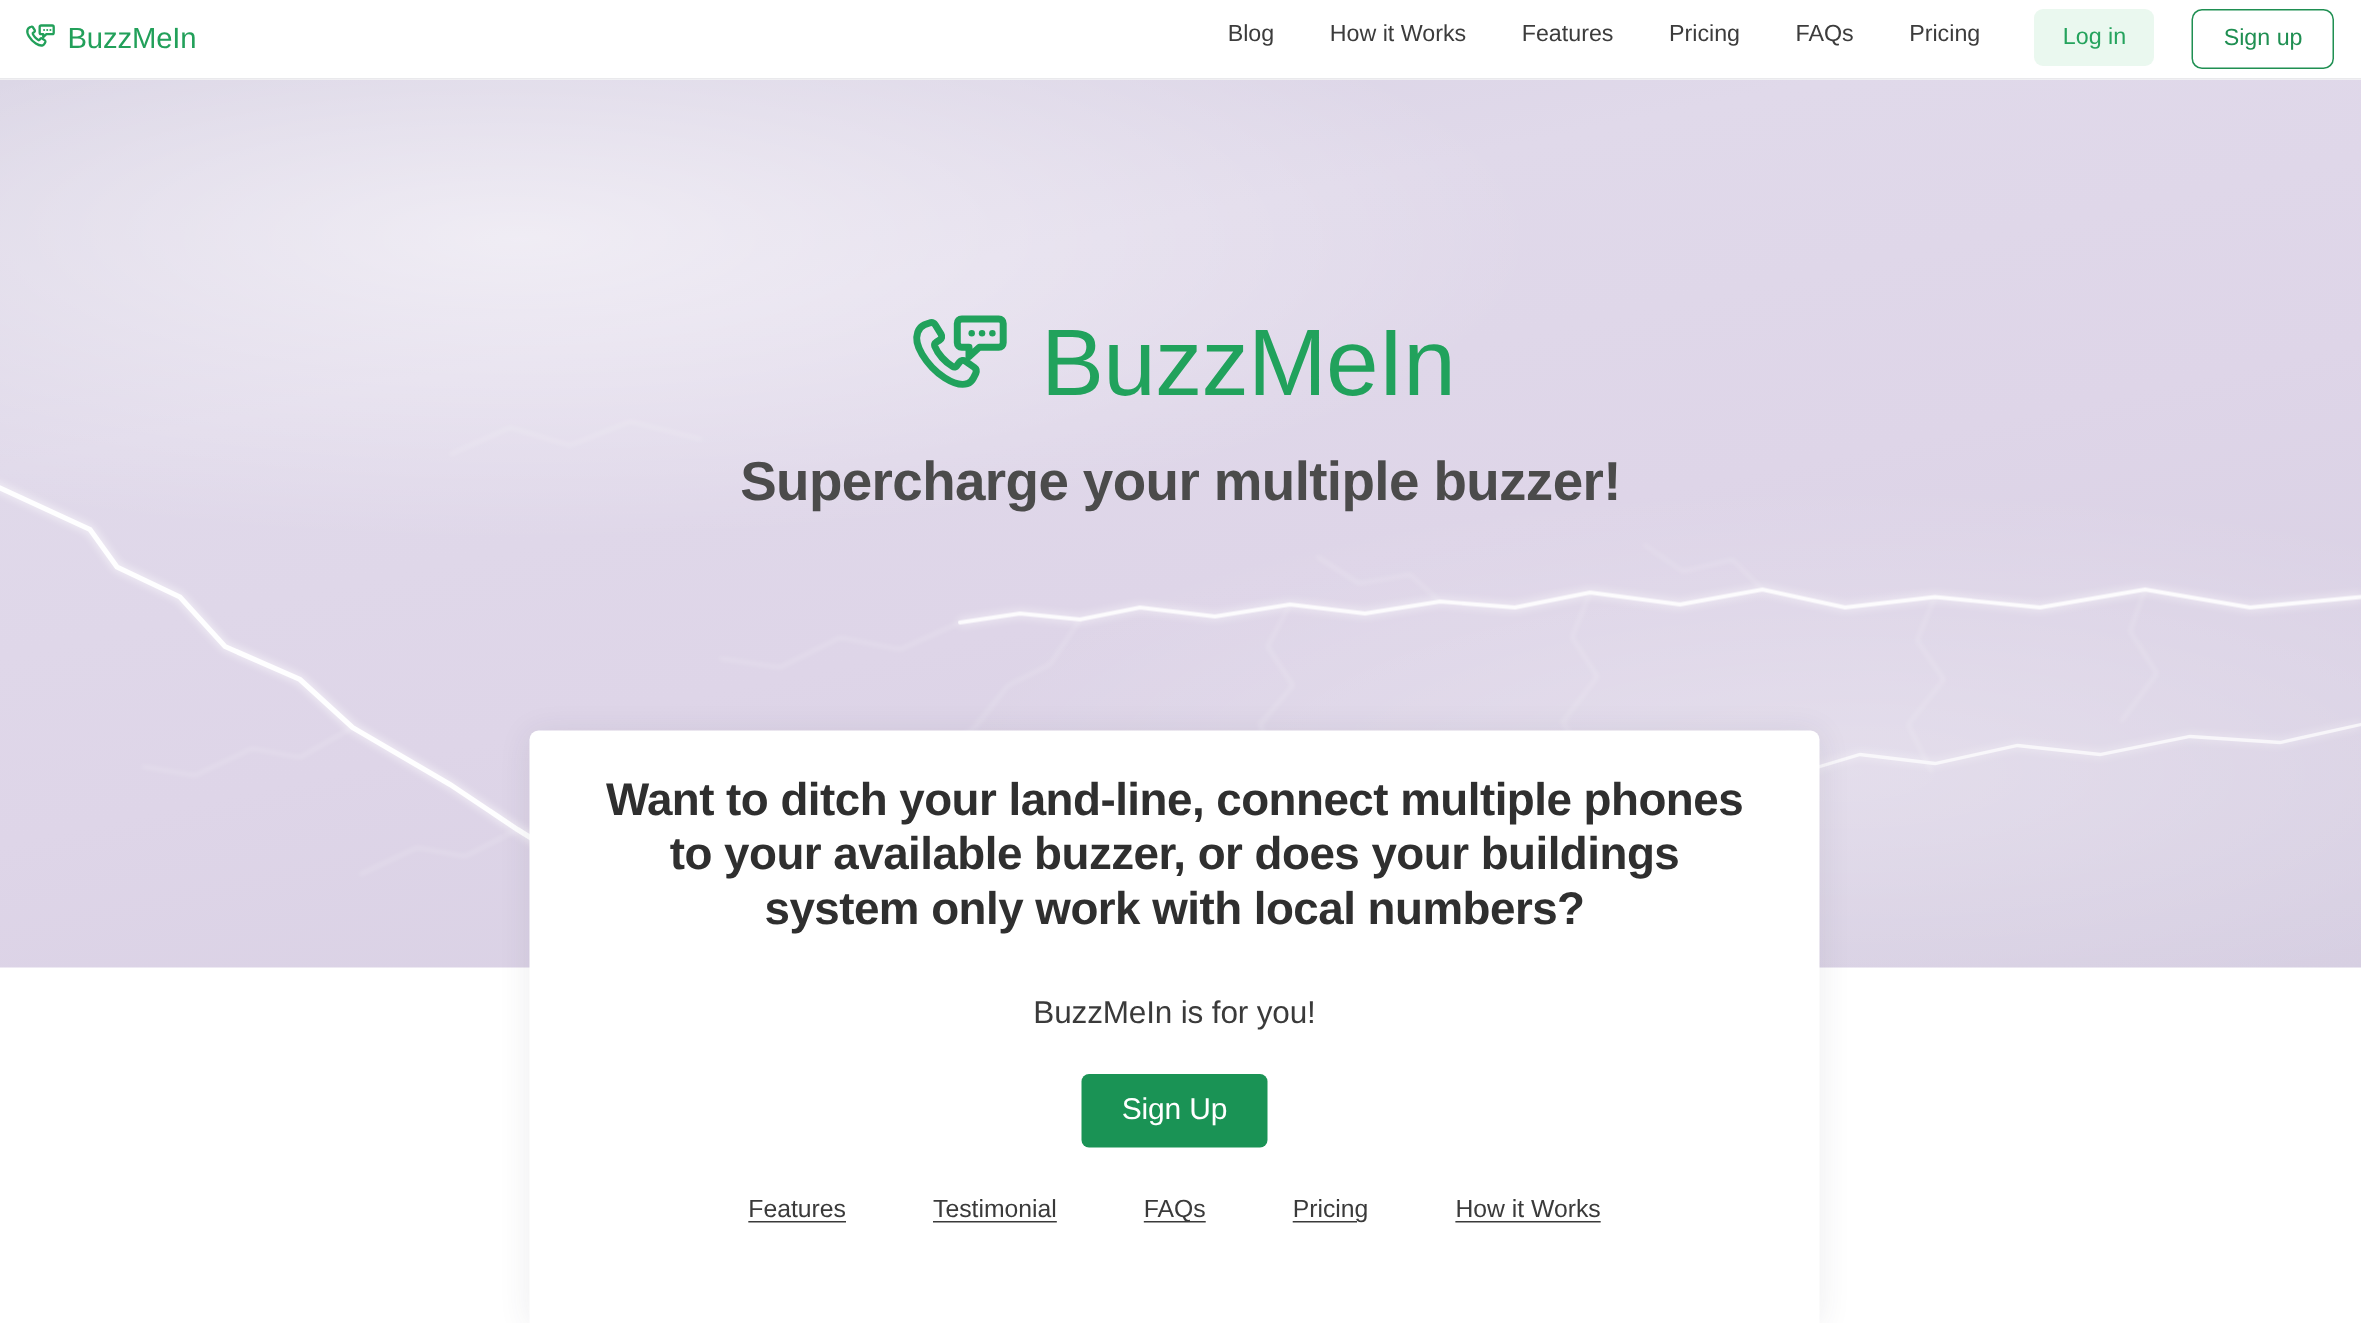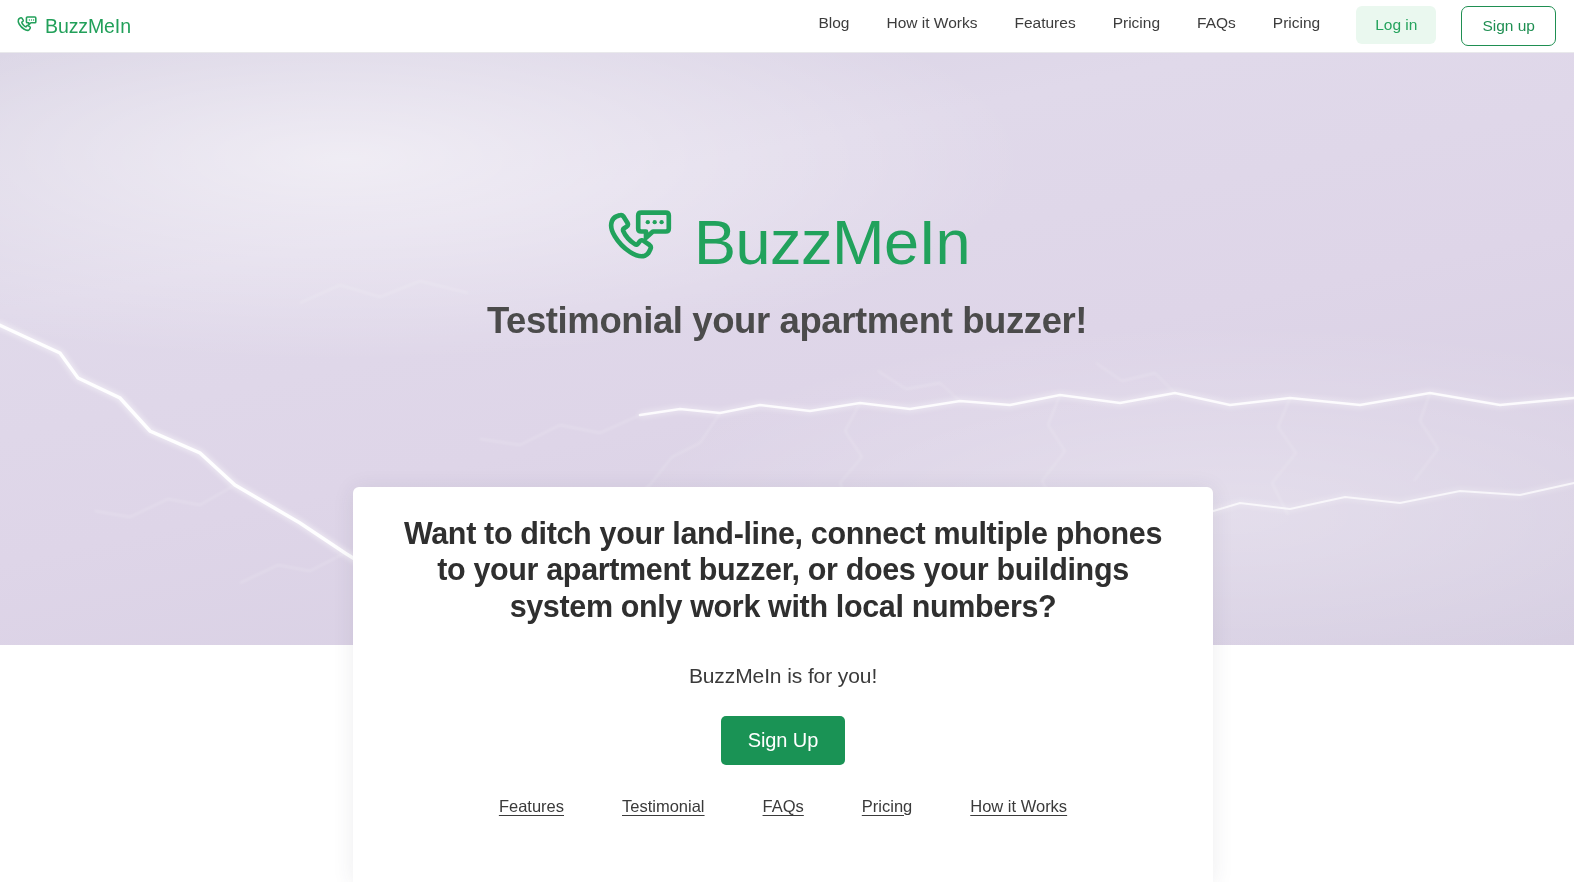--- a/index.html
+++ b/index.html
@@ -258,26 +258,26 @@
         <svg class="hero-logo-icon" viewBox="0 0 24 24" fill="none" stroke="#21a25c" stroke-width="1.55" stroke-linecap="round" stroke-linejoin="round">
           <path d="M2.6 5.2c-.5 1.4-.1 3.1 1 4.9 1.2 2 3 3.9 5 5.2 1.9 1.2 3.7 1.7 5 1.3.6-.2 1.1-.7 1.4-1.3l.5-1c.2-.5.1-1-.3-1.3l-2-1.4c-.4-.3-1-.2-1.3.2l-.6.8c-.2.3-.6.4-.9.2-.8-.5-1.7-1.2-2.4-2-.7-.8-1.3-1.7-1.6-2.5-.1-.3 0-.7.3-.9l.8-.5c.4-.3.6-.8.3-1.3L6.5 3.5c-.3-.4-.8-.6-1.3-.4l-1.1.4c-.7.3-1.2.8-1.5 1.7z"></path>
           <path d="M12.4 2.2h8.2c.6 0 1 .4 1 1v4.3c0 .6-.4 1-1 1h-4.3l-2.3 2.1V8.5h-1.6c-.6 0-1-.4-1-1V3.2c0-.6.4-1 1-1z"></path>
           <circle cx="14.6" cy="5.4" r=".72" fill="#21a25c" stroke="none"></circle>
           <circle cx="16.9" cy="5.4" r=".72" fill="#21a25c" stroke="none"></circle>
           <circle cx="19.2" cy="5.4" r=".72" fill="#21a25c" stroke="none"></circle>
         </svg>
       </span>
       <span class="hero-logo-text">BuzzMeIn</span>
     </div>
-    <h1 class="hero-tagline">Testimonial your apartment buzzer!</h1>
+    <h1 class="hero-tagline">Supercharge your multiple buzzer!</h1>
   </div>
 </div>
 
 <div class="card">
-  <h2 class="card-heading">Want to ditch your land-line, connect multiple phones to your apartment buzzer, or does your buildings system only work with local numbers?</h2>
+  <h2 class="card-heading">Want to ditch your land-line, connect multiple phones to your available buzzer, or does your buildings system only work with local numbers?</h2>
   <p class="card-sub">BuzzMeIn is for you!</p>
   <button class="btn-signup-main">Sign Up</button>
   <div class="card-links">
     <a class="card-link" href="#">Features</a>
     <a class="card-link" href="#">Testimonial</a>
     <a class="card-link" href="#">FAQs</a>
     <a class="card-link" href="#">Pricing</a>
     <a class="card-link" href="#">How it Works</a>
   </div>
 </div>

